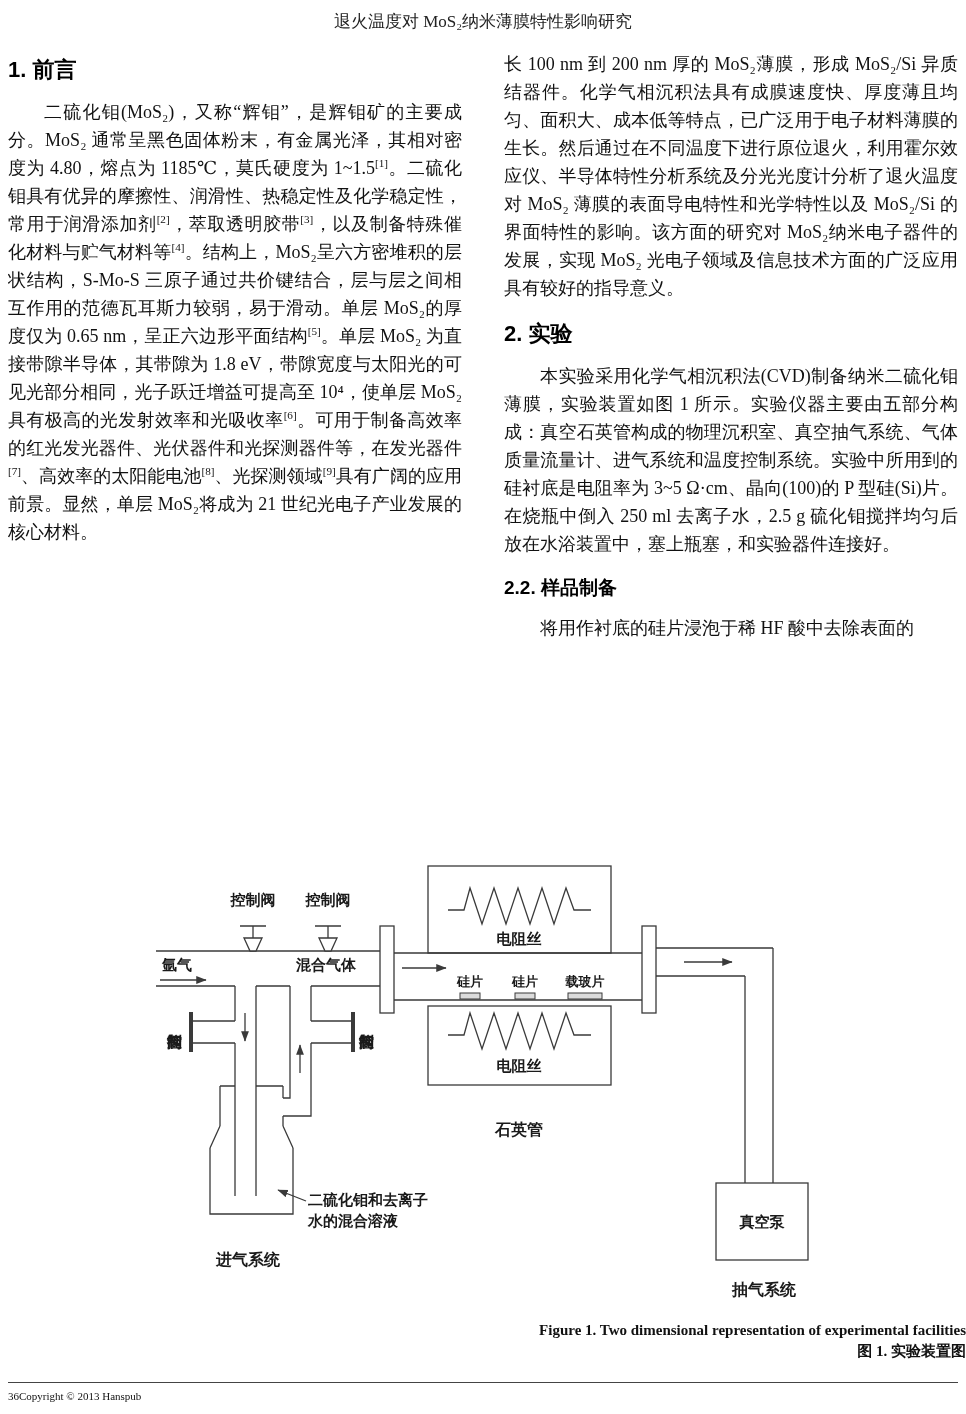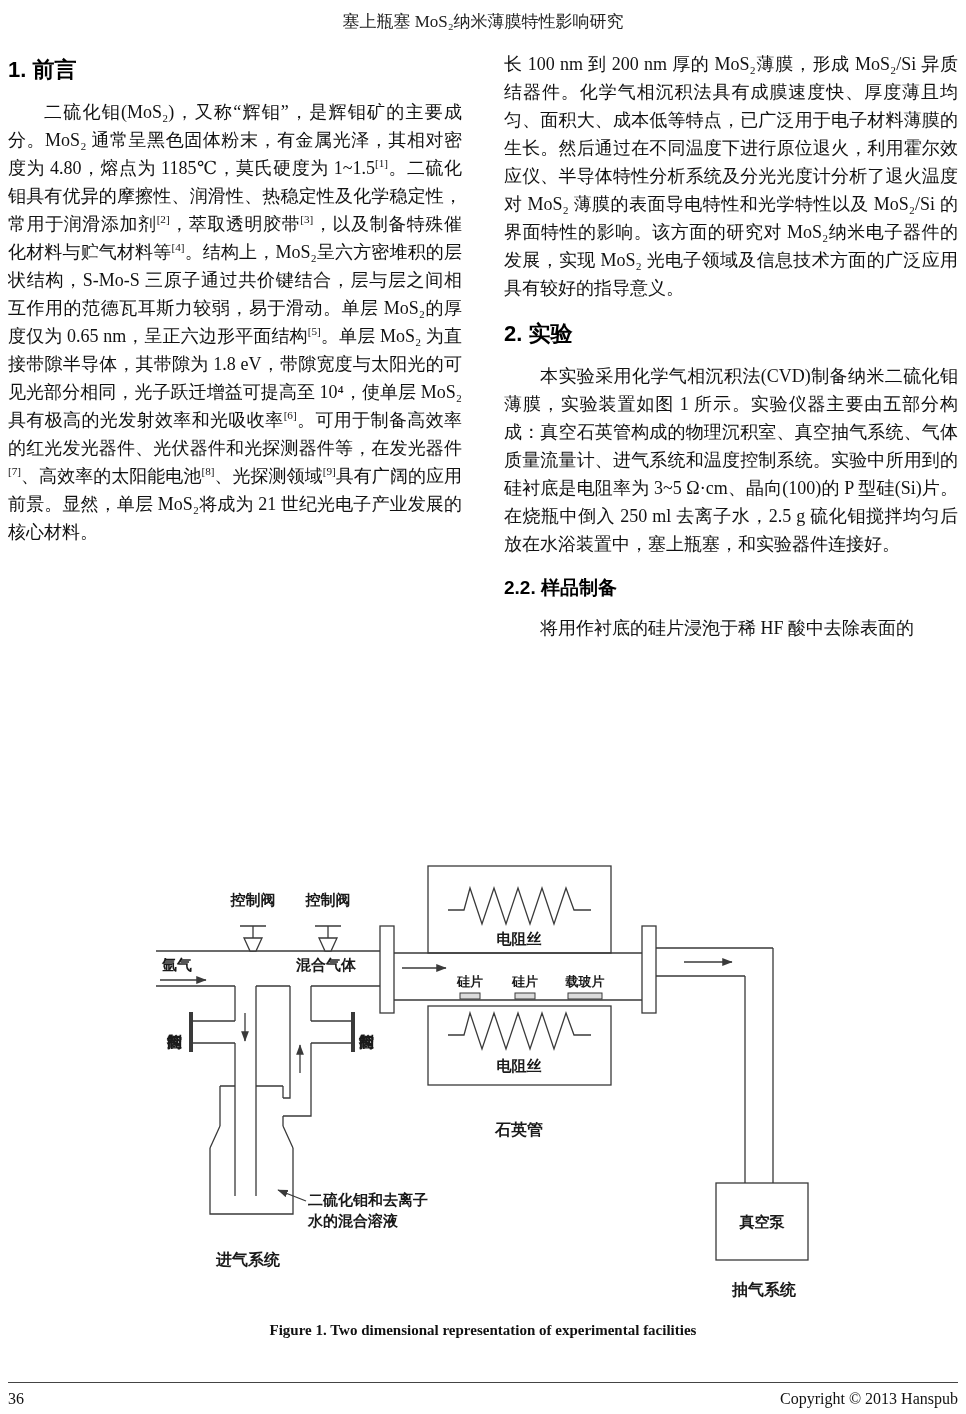--- a/index.html
+++ b/index.html
@@ -30,46 +30,46 @@
     font-family:"Liberation Sans","DejaVu Sans",sans-serif;
     font-size:19px; font-weight:bold; margin:16px 0 12px 0; color:#000;
   }
   p.para { margin:0; }
   p.para.indent { text-indent:2em; }
   sup { font-size:0.62em; line-height:0; vertical-align:super; }
 
   .figure-wrap { position:absolute; top:858px; left:148px; width:670px; height:460px;font-weight:bold; }
   .figure-wrap svg { display:block; }
   .fig-caption {
-    position:absolute; top:1322px; left:0; width:966px; text-align:center;
+    position:absolute; top:1322px; left:0; width:966px; text-align:right;
   }
   .cap-en { font-size:15px; font-weight:bold; }
   .cap-zh { font-size:15px; font-weight:bold; margin-top:3px; }
 
   .footer {
     position:absolute; top:1382px; left:8px; width:950px;
     border-top:1px solid #444; padding-top:7px;
-    display:flex; justify-content:space-between;
-    font-size:16px;
+    display:flex; 
+    font-size:11px;
   }
 
   
   .ln { stroke:#3a3a3a; stroke-width:1.3; fill:none; }
   .lnbox { stroke:#3a3a3a; stroke-width:1.3; fill:#ffffff; }
   .bar { fill:#3a3a3a; }
   .lbl { font-family:"Liberation Sans","DejaVu Sans",sans-serif; font-size:15px; fill:#1a1a1a; }
   .lbl-sm { font-family:"Liberation Sans","DejaVu Sans",sans-serif; font-size:13px; fill:#1a1a1a; }
   .lbl-md { font-family:"Liberation Sans","DejaVu Sans",sans-serif; font-size:16px; fill:#1a1a1a; }
   .vtext { writing-mode:vertical-rl; }
   .chip { fill:#dcdcdc; stroke:#3a3a3a; stroke-width:1; }
 </style>
 </head>
 <body>
 
-<div class="header-title">塞上瓶塞 MoS₂纳米薄膜特性影响研究</div>
+<div class="header-title">退火温度对 MoS₂纳米薄膜特性影响研究</div>
 
 <div class="columns">
   <div class="col">
     <h1 class="h-major">1. 前言</h1>
     <p class="para indent">二硫化钼(MoS₂)，又称“辉钼”，是辉钼矿的主要成分。MoS₂ 通常呈黑色固体粉末，有金属光泽，其相对密度为 4.80，熔点为 1185℃，莫氏硬度为 1~1.5<sup>[1]</sup>。二硫化钼具有优异的摩擦性、润滑性、热稳定性及化学稳定性，常用于润滑添加剂<sup>[2]</sup>，萃取透明胶带<sup>[3]</sup>，以及制备特殊催化材料与贮气材料等<sup>[4]</sup>。结构上，MoS₂呈六方密堆积的层状结构，S-Mo-S 三原子通过共价键结合，层与层之间相互作用的范德瓦耳斯力较弱，易于滑动。单层 MoS₂的厚度仅为 0.65 nm，呈正六边形平面结构<sup>[5]</sup>。单层 MoS₂ 为直接带隙半导体，其带隙为 1.8 eV，带隙宽度与太阳光的可见光部分相同，光子跃迁增益可提高至 10⁴，使单层 MoS₂具有极高的光发射效率和光吸收率<sup>[6]</sup>。可用于制备高效率的红光发光器件、光伏器件和光探测器件等，在发光器件<sup>[7]</sup>、高效率的太阳能电池<sup>[8]</sup>、光探测领域<sup>[9]</sup>具有广阔的应用前景。显然，单层 MoS₂将成为 21 世纪光电子产业发展的核心材料。</p>
   </div>
   <div class="col">
     <p class="para">长 100 nm 到 200 nm 厚的 MoS₂薄膜，形成 MoS₂/Si 异质结器件。化学气相沉积法具有成膜速度快、厚度薄且均匀、面积大、成本低等特点，已广泛用于电子材料薄膜的生长。然后通过在不同温度下进行原位退火，利用霍尔效应仪、半导体特性分析系统及分光光度计分析了退火温度对 MoS₂ 薄膜的表面导电特性和光学特性以及 MoS₂/Si 的界面特性的影响。该方面的研究对 MoS₂纳米电子器件的发展，实现 MoS₂ 光电子领域及信息技术方面的广泛应用具有较好的指导意义。</p>
     <h1 class="h-major later">2. 实验</h1>
     <p class="para indent">本实验采用化学气相沉积法(CVD)制备纳米二硫化钼薄膜，实验装置如图 1 所示。实验仪器主要由五部分构成：真空石英管构成的物理沉积室、真空抽气系统、气体质量流量计、进气系统和温度控制系统。实验中所用到的硅衬底是电阻率为 3~5 Ω·cm、晶向(100)的 P 型硅(Si)片。在烧瓶中倒入 250 ml 去离子水，2.5 g 硫化钼搅拌均匀后放在水浴装置中，塞上瓶塞，和实验器件连接好。</p>
@@ -179,18 +179,19 @@
       <text class="lbl" x="160" y="347">二硫化钼和去离子</text>
       <text class="lbl" x="160" y="368">水的混合溶液</text>
     </g>
 
     <text class="lbl-md" x="100" y="407" text-anchor="middle">进气系统</text>
   </svg>
 </div>
 
 <div class="fig-caption">
   <div class="cap-en">Figure 1. Two dimensional representation of experimental facilities</div>
+  <div class="cap-zh">图 1.  实验装置图</div>
 </div>
 
 <div class="footer">
   <span>36</span>
   <span>Copyright © 2013 Hanspub</span>
 </div>
 
 </body></html>

